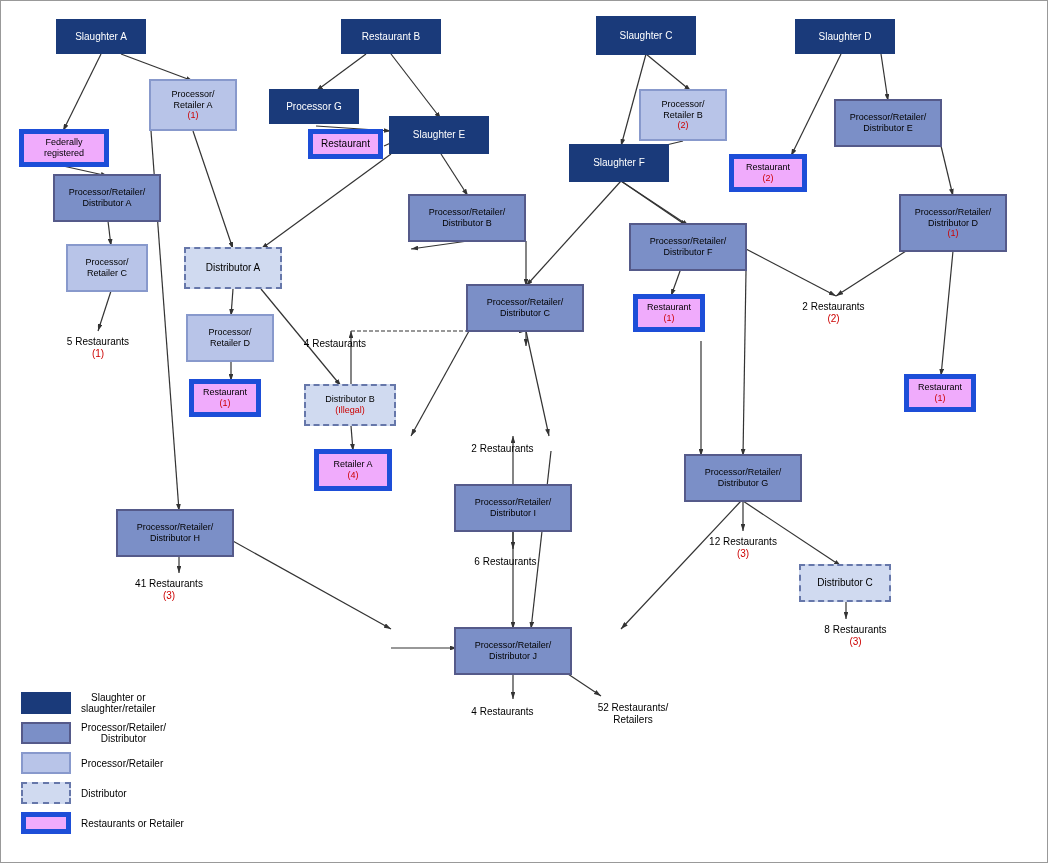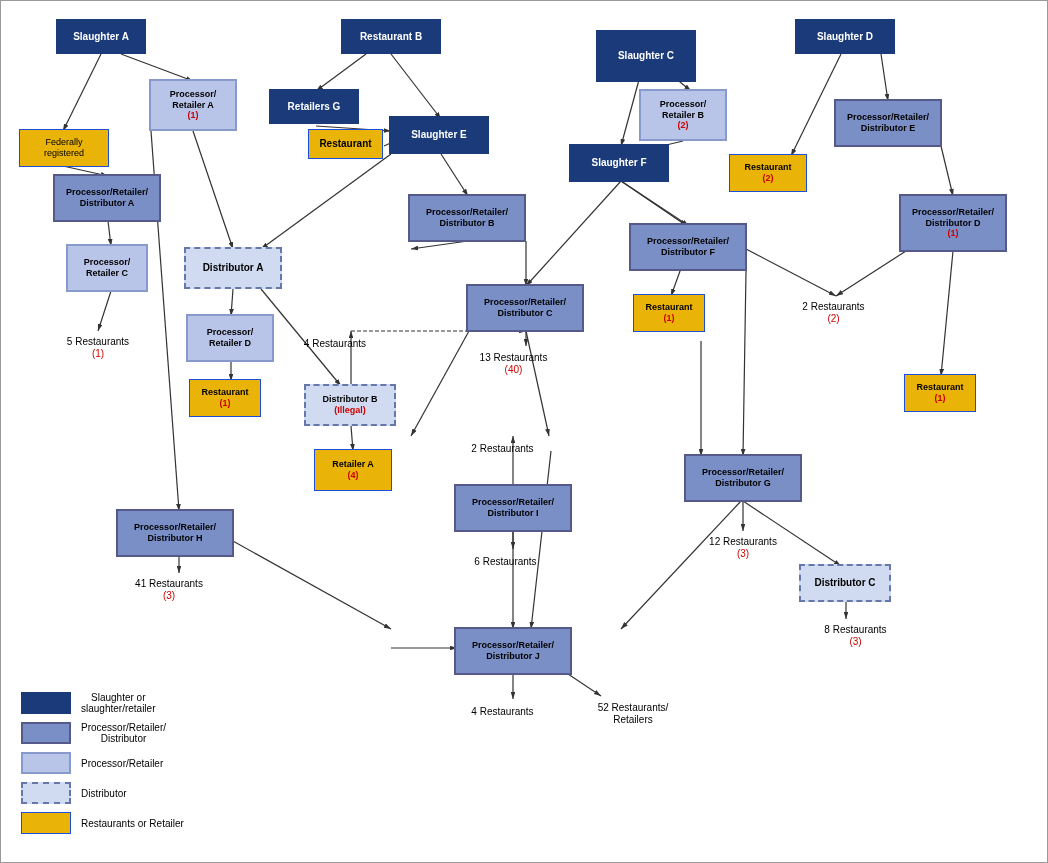--- a/index.html
+++ b/index.html
@@ -26,21 +26,21 @@
       pointer-events: none;
       z-index: 1;
     }
     .node {
       position: absolute;
       text-align: center;
       display: flex;
       align-items: center;
       justify-content: center;
       font-size: 10px;
-      font-weight: bold;
+      font-weight: normal;
       line-height: 1.2;
       z-index: 2;
       padding: 3px;
     }
     
     .slaughter {
       background: #1a3a7a;
       color: #fff;
       border: 2px solid #1a3a7a;
     }
@@ -57,23 +57,23 @@
       border: 2px solid #8899cc;
     }
     
     .distributor {
       background: #d0daf0;
       color: #000;
       border: 2px dashed #6677aa;
     }
     
     .restaurant {
-      background: #eab308;
-      color: #000;
-      border: 1px solid #1d4ed8;
+      background: #f0abfc;
+      color: #000;
+      border: 5px solid #1d4ed8;
     }
     
     .rest-count {
       background: transparent;
       border: none;
       color: #000;
       font-weight: normal;
     }
     .red-num {
       color: #cc0000;
@@ -205,30 +205,30 @@
   </svg>
 
   <div class="node slaughter" style="left:55px;top:18px;width:90px;height:35px">
     <span>Slaughter A</span>
   </div>
 
   <div class="node slaughter" style="left:340px;top:18px;width:100px;height:35px">
     <span>Restaurant B</span>
   </div>
 
-  <div class="node slaughter" style="left:595px;top:29px;width:100px;height:52px">
+  <div class="node slaughter" style="left:595px;top:15px;width:100px;height:39px">
     <span>Slaughter C</span>
   </div>
 
   <div class="node slaughter" style="left:794px;top:18px;width:100px;height:35px">
     <span>Slaughter D</span>
   </div>
 
   <div class="node slaughter" style="left:268px;top:88px;width:90px;height:35px">
-    <span>Retailers G</span>
+    <span>Processor G</span>
   </div>
 
   <div class="node slaughter" style="left:388px;top:115px;width:100px;height:38px">
     <span>Slaughter E</span>
   </div>
 
   <div class="node slaughter" style="left:568px;top:143px;width:100px;height:38px">
     <span>Slaughter F</span>
   </div>
 
@@ -281,23 +281,20 @@
   </div>
 
   <div class="node proc-ret-dist" style="left:465px;top:283px;width:118px;height:48px;font-size:9px">
     <span>Processor/Retailer/<br>Distributor C</span>
   </div>
 
   <div class="node rest-count" style="left:293px;top:328px;width:82px;height:30px;font-size:10px">
     <span>4 Restaurants</span>
   </div>
 
-  <div class="node rest-count" style="left:465px;top:343px;width:95px;height:40px;font-size:10px;text-align:center">
-    <span>13 Restaurants<br><span class="red-num">(40)</span></span>
-  </div>
 
   <div class="node restaurant" style="left:632px;top:293px;width:72px;height:38px;font-size:9px">
     <span>Restaurant<br><span class="red-num">(1)</span></span>
   </div>
 
   <div class="node rest-count" style="left:785px;top:293px;width:95px;height:38px;font-size:10px;text-align:center">
     <span>2 Restaurants<br><span class="red-num">(2)</span></span>
   </div>
 
   <div class="node restaurant" style="left:728px;top:153px;width:78px;height:38px;font-size:9px">

